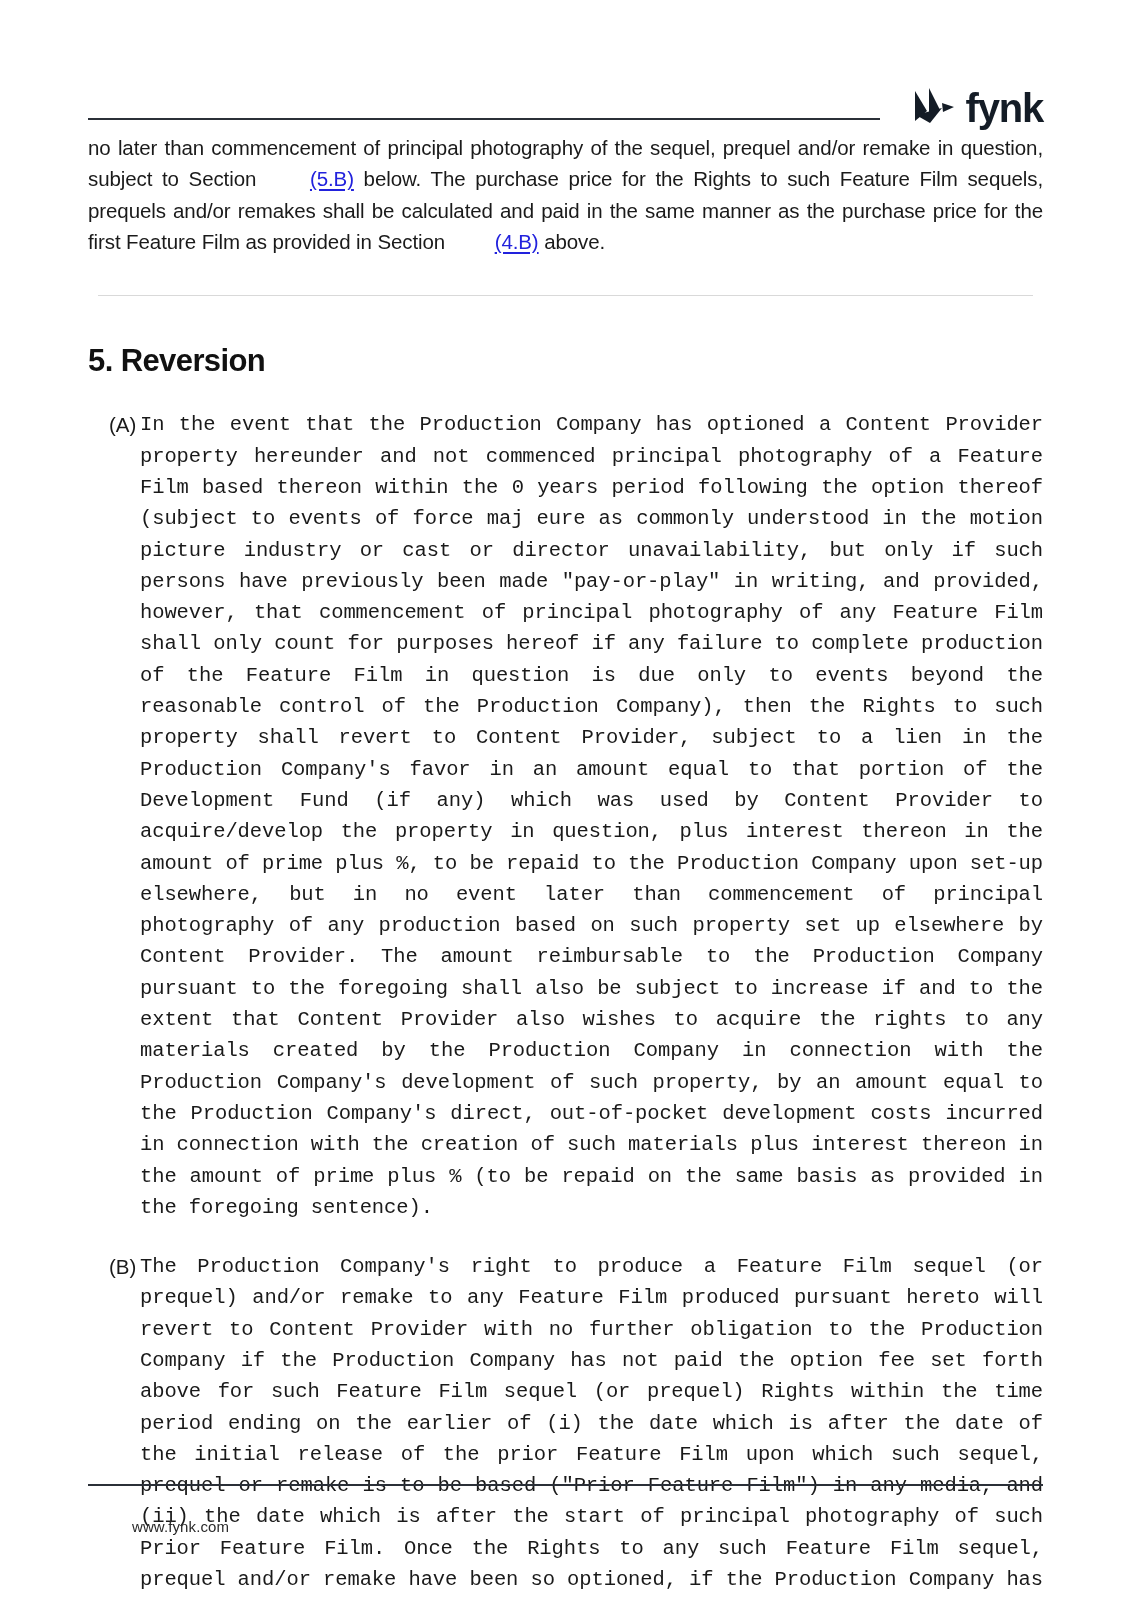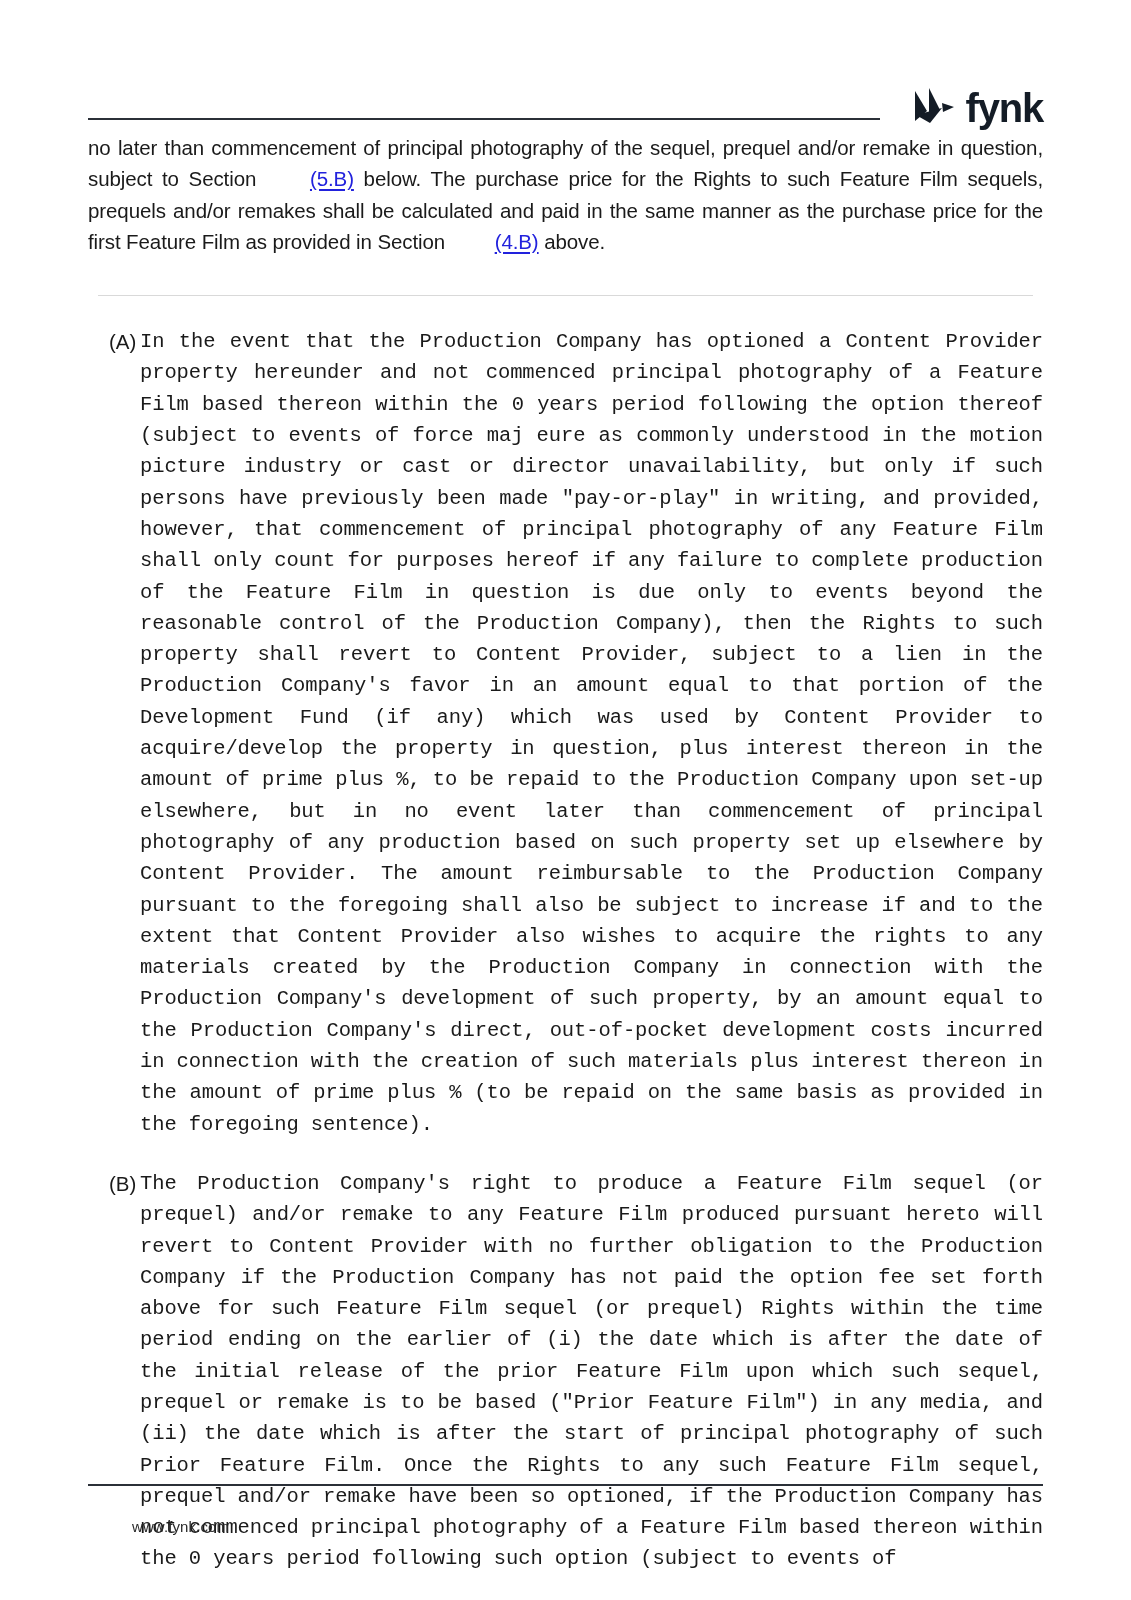--- a/index.html
+++ b/index.html
@@ -163,20 +163,21 @@
       <span class="brand-name">fynk</span>
     </div>
   </div>
 
   <div class="content">
 
     <p class="body-text para-intro"><span>no later than commencement of principal photography of the sequel, prequel and/or remake in question, subject to Section </span><a class="xref" href="#">(5.B)</a><span> below. The purchase price for the Rights to such Feature Film sequels, prequels and/or remakes shall be calculated and paid in the same manner as the purchase price for the first Feature Film as provided in Section </span><a class="xref" href="#">(4.B)</a><span> above.</span></p>
 
     <div class="divider"></div>
 
+    <h2 class="section-title">5. Reversion</h2>
 
     <ul class="clause-list">
       <li class="clause">
         <span class="clause-marker">(A)</span>
         <p class="body-text clause-body">In the event that the Production Company has optioned a Content Provider property hereunder and not commenced principal photography of a Feature Film based thereon within the 0 years period following the option thereof (subject to events of force maj eure as commonly understood in the motion picture industry or cast or director unavailability, but only if such persons have previously been made "pay-or-play" in writing, and provided, however, that commencement of principal photography of any Feature Film shall only count for purposes hereof if any failure to complete production of the Feature Film in question is due only to events beyond the reasonable control of the Production Company), then the Rights to such property shall revert to Content Provider, subject to a lien in the Production Company's favor in an amount equal to that portion of the Development Fund (if any) which was used by Content Provider to acquire/develop the property in question, plus interest thereon in the amount of prime plus %, to be repaid to the Production Company upon set-up elsewhere, but in no event later than commencement of principal photography of any production based on such property set up elsewhere by Content Provider. The amount reimbursable to the Production Company pursuant to the foregoing shall also be subject to increase if and to the extent that Content Provider also wishes to acquire the rights to any materials created by the Production Company in connection with the Production Company's development of such property, by an amount equal to the Production Company's direct, out-of-pocket development costs incurred in connection with the creation of such materials plus interest thereon in the amount of prime plus % (to be repaid on the same basis as provided in the foregoing sentence).</p>
       </li>
       <li class="clause">
         <span class="clause-marker">(B)</span>
         <p class="body-text clause-body">The Production Company's right to produce a Feature Film sequel (or prequel) and/or remake to any Feature Film produced pursuant hereto will revert to Content Provider with no further obligation to the Production Company if the Production Company has not paid the option fee set forth above for such Feature Film sequel (or prequel) Rights within the time period ending on the earlier of (i) the date which is after the date of the initial release of the prior Feature Film upon which such sequel, prequel or remake is to be based ("Prior Feature Film") in any media, and (ii) the date which is after the start of principal photography of such Prior Feature Film. Once the Rights to any such Feature Film sequel, prequel and/or remake have been so optioned, if the Production Company has not commenced principal photography of a Feature Film based thereon within the 0 years period following such option (subject to events of</p>
       </li>

